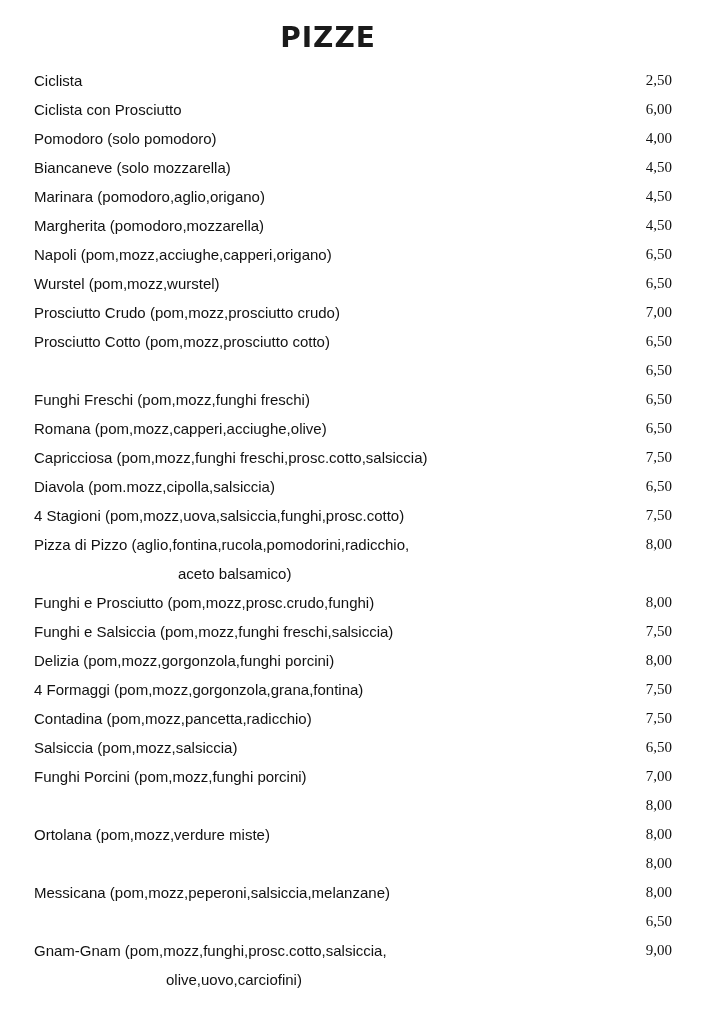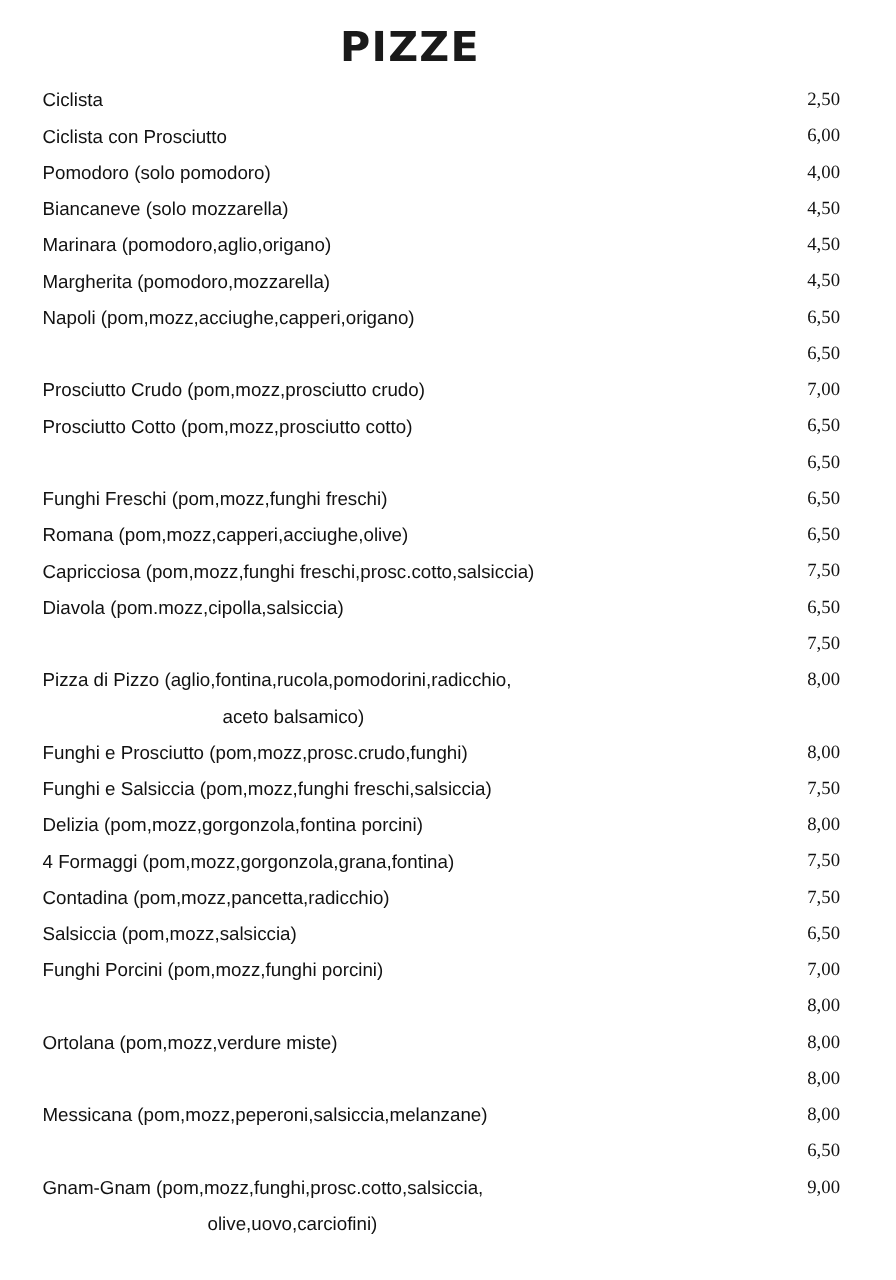--- a/index.html
+++ b/index.html
@@ -16,21 +16,21 @@
       color: #111111;
     }
     .title {
       position: absolute;
       left: 0;
       top: 18px;
       width: 656px;
       text-align: center;
       font-family: "DejaVu Sans", "Liberation Sans", sans-serif;
       font-weight: bold;
-      font-size: 33px;
+      font-size: 28px;
       letter-spacing: 1px;
       color: #1a1a1a;
       line-height: 40px;
     }
     .menu {
       position: absolute;
       left: 34px;
       top: 66px;
       width: 640px;
     }
@@ -90,20 +90,21 @@
     </div>
   <div class="row">
       <span class="name">Margherita (pomodoro,mozzarella)</span>
       <span class="price">4,50</span>
     </div>
   <div class="row">
       <span class="name">Napoli (pom,mozz,acciughe,capperi,origano)</span>
       <span class="price">6,50</span>
     </div>
   <div class="row">
+      <span class="name">Wurstel (pom,mozz,wurstel)</span>
       <span class="price">6,50</span>
     </div>
   <div class="row">
       <span class="name">Prosciutto Crudo (pom,mozz,prosciutto crudo)</span>
       <span class="price">7,00</span>
     </div>
   <div class="row">
       <span class="name">Prosciutto Cotto (pom,mozz,prosciutto cotto)</span>
       <span class="price">6,50</span>
     </div>
@@ -120,37 +121,38 @@
     </div>
   <div class="row">
       <span class="name">Capricciosa (pom,mozz,funghi freschi,prosc.cotto,salsiccia)</span>
       <span class="price">7,50</span>
     </div>
   <div class="row">
       <span class="name">Diavola (pom.mozz,cipolla,salsiccia)</span>
       <span class="price">6,50</span>
     </div>
   <div class="row">
+      <span class="name">4 Stagioni (pom,mozz,uova,salsiccia,funghi,prosc.cotto)</span>
       <span class="price">7,50</span>
     </div>
   <div class="row wrap">
       <span class="name">Pizza di Pizzo (aglio,fontina,rucola,pomodorini,radicchio,</span>
       <span class="cont" style="left:144px">aceto balsamico)</span>
       <span class="price">8,00</span>
     </div>
   <div class="row">
       <span class="name">Funghi e Prosciutto (pom,mozz,prosc.crudo,funghi)</span>
       <span class="price">8,00</span>
     </div>
   <div class="row">
       <span class="name">Funghi e Salsiccia (pom,mozz,funghi freschi,salsiccia)</span>
       <span class="price">7,50</span>
     </div>
   <div class="row">
-      <span class="name">Delizia (pom,mozz,gorgonzola,fontina porcini)</span>
+      <span class="name">Delizia (pom,mozz,gorgonzola,funghi porcini)</span>
       <span class="price">8,00</span>
     </div>
   <div class="row">
       <span class="name">4 Formaggi (pom,mozz,gorgonzola,grana,fontina)</span>
       <span class="price">7,50</span>
     </div>
   <div class="row">
       <span class="name">Contadina (pom,mozz,pancetta,radicchio)</span>
       <span class="price">7,50</span>
     </div>

